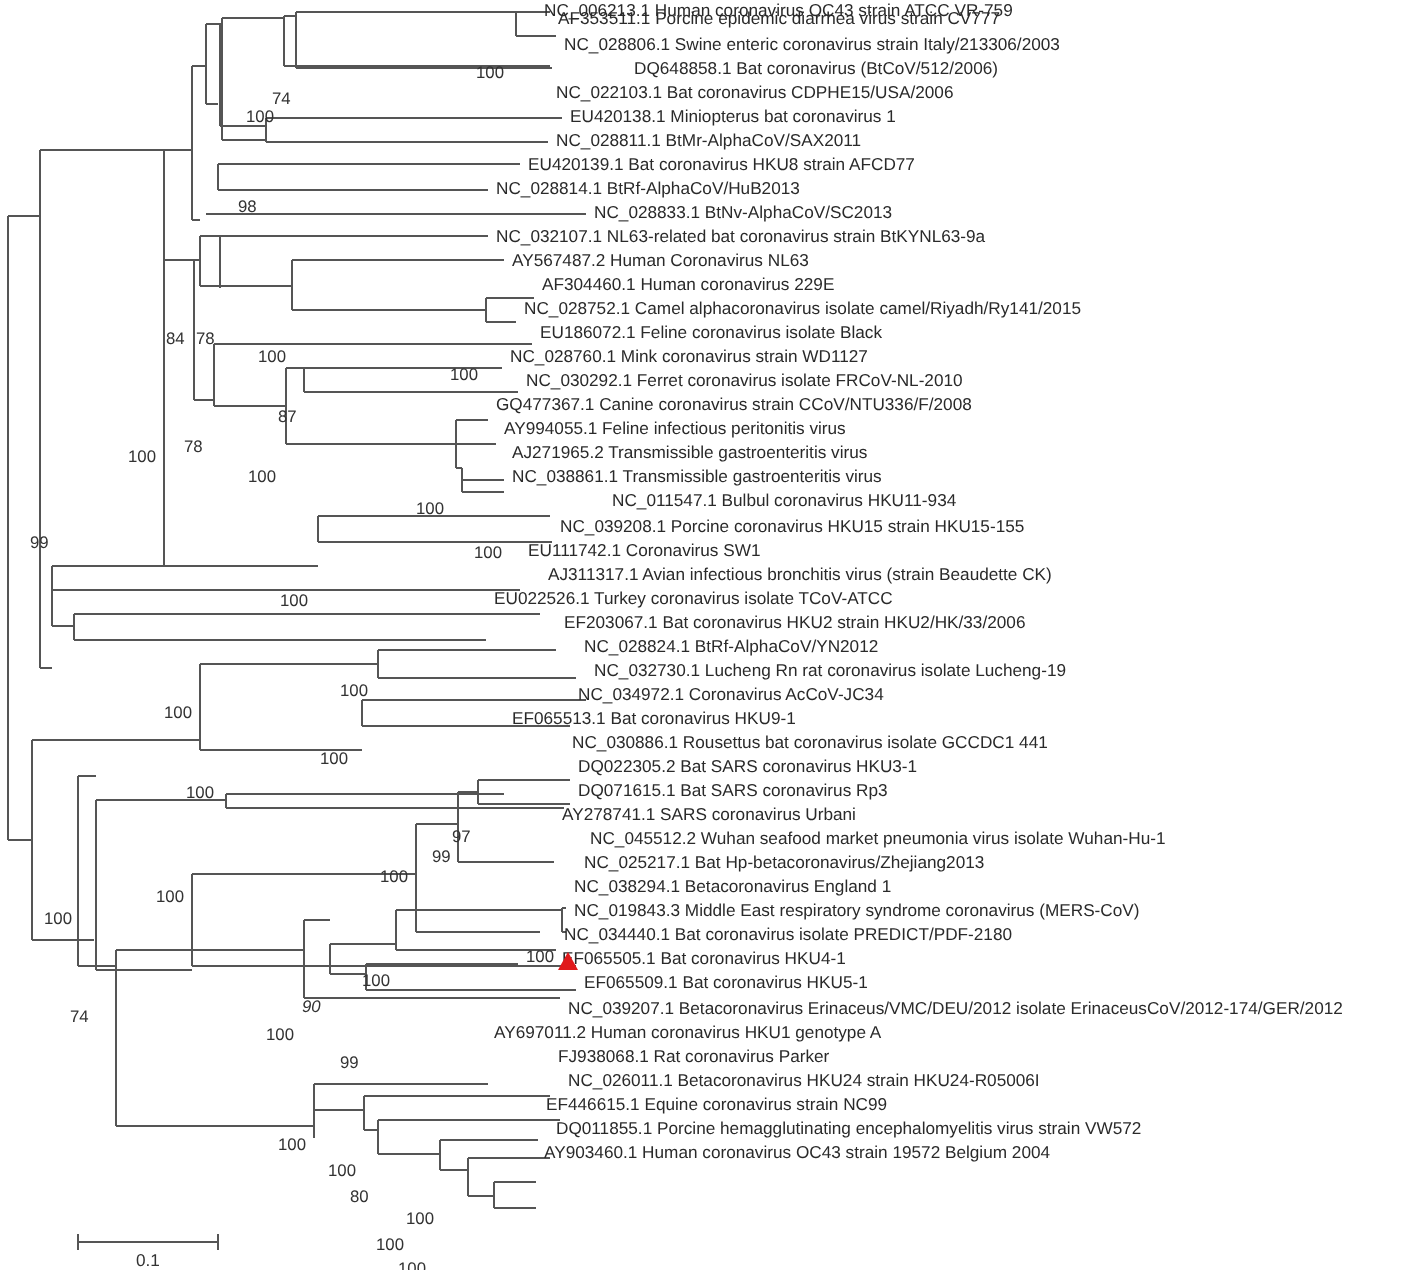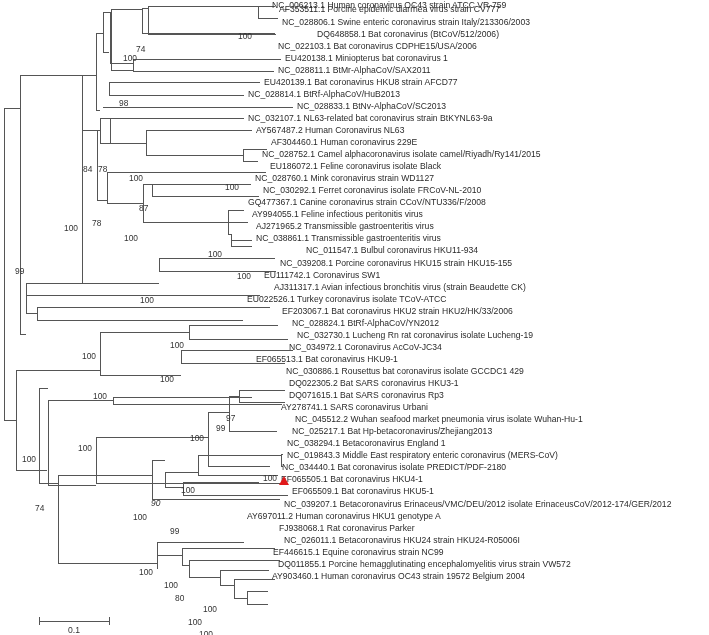--- a/index.html
+++ b/index.html
@@ -115,28 +115,28 @@
     <div class="lbl" style="left: 279px; top: 245px; padding-left: 27px;">NC_011547.1 Bulbul coronavirus HKU11-934</div>
     <div class="lbl" style="left: 280px; top: 258px;">NC_039208.1 Porcine coronavirus HKU15 strain HKU15-155</div>
     <div class="lbl" style="left: 264px; top: 270px;">EU111742.1 Coronavirus SW1</div>
     <div class="lbl" style="left: 274px; top: 282px;">AJ311317.1 Avian infectious bronchitis virus (strain Beaudette CK)</div>
     <div class="lbl" style="left: 247px; top: 294px;">EU022526.1 Turkey coronavirus isolate TCoV-ATCC</div>
     <div class="lbl" style="left: 282px; top: 306px;">EF203067.1 Bat coronavirus HKU2 strain HKU2/HK/33/2006</div>
     <div class="lbl" style="left: 292px; top: 318px;">NC_028824.1 BtRf-AlphaCoV/YN2012</div>
     <div class="lbl" style="left: 297px; top: 330px;">NC_032730.1 Lucheng Rn rat coronavirus isolate Lucheng-19</div>
     <div class="lbl" style="left: 289px; top: 342px;">NC_034972.1 Coronavirus AcCoV-JC34</div>
     <div class="lbl" style="left: 256px; top: 354px;">EF065513.1 Bat coronavirus HKU9-1</div>
-    <div class="lbl" style="left: 286px; top: 366px;">NC_030886.1 Rousettus bat coronavirus isolate GCCDC1 429</div>
+    <div class="lbl" style="left: 286px; top: 366px;">NC_030886.1 Rousettus bat coronavirus isolate GCCDC1 441</div>
     <div class="lbl" style="left: 289px; top: 378px;">DQ022305.2 Bat SARS coronavirus HKU3-1</div>
     <div class="lbl" style="left: 289px; top: 390px;">DQ071615.1 Bat SARS coronavirus Rp3</div>
     <div class="lbl" style="left: 281px; top: 402px;">AY278741.1 SARS coronavirus Urbani</div>
     <div class="lbl" style="left: 295px; top: 414px;">NC_045512.2 Wuhan seafood market pneumonia virus isolate Wuhan-Hu-1</div>
     <div class="lbl" style="left: 292px; top: 426px;">NC_025217.1 Bat Hp-betacoronavirus/Zhejiang2013</div>
     <div class="lbl" style="left: 287px; top: 438px;">NC_038294.1 Betacoronavirus England 1</div>
-    <div class="lbl" style="left: 287px; top: 450px;">NC_019843.3 Middle East respiratory enteric coronavirus (MERS-CoV)</div>
+    <div class="lbl" style="left: 287px; top: 450px;">NC_019843.3 Middle East respiratory syndrome coronavirus (MERS-CoV)</div>
     <div class="lbl" style="left: 282px; top: 462px;">NC_034440.1 Bat coronavirus isolate PREDICT/PDF-2180</div>
     <div class="lbl" style="left: 264px; top: 474px; padding-left: 17px;">EF065505.1 Bat coronavirus HKU4-1</div>
     <div class="lbl" style="left: 292px; top: 486px;">EF065509.1 Bat coronavirus HKU5-1</div>
     <div class="lbl" style="left: 284px; top: 499px;">NC_039207.1 Betacoronavirus Erinaceus/VMC/DEU/2012 isolate ErinaceusCoV/2012-174/GER/2012</div>
     <div class="lbl" style="left: 247px; top: 511px;">AY697011.2 Human coronavirus HKU1 genotype A</div>
     <div class="lbl" style="left: 279px; top: 523px;">FJ938068.1 Rat coronavirus Parker</div>
     <div class="lbl" style="left: 284px; top: 535px;">NC_026011.1 Betacoronavirus HKU24 strain HKU24-R05006I</div>
     <div class="lbl" style="left: 273px; top: 547px;">EF446615.1 Equine coronavirus strain NC99</div>
     <div class="lbl" style="left: 278px; top: 559px;">DQ011855.1 Porcine hemagglutinating encephalomyelitis virus strain VW572</div>
     <div class="lbl" style="left: 272px; top: 571px;">AY903460.1 Human coronavirus OC43 strain 19572 Belgium 2004</div>

